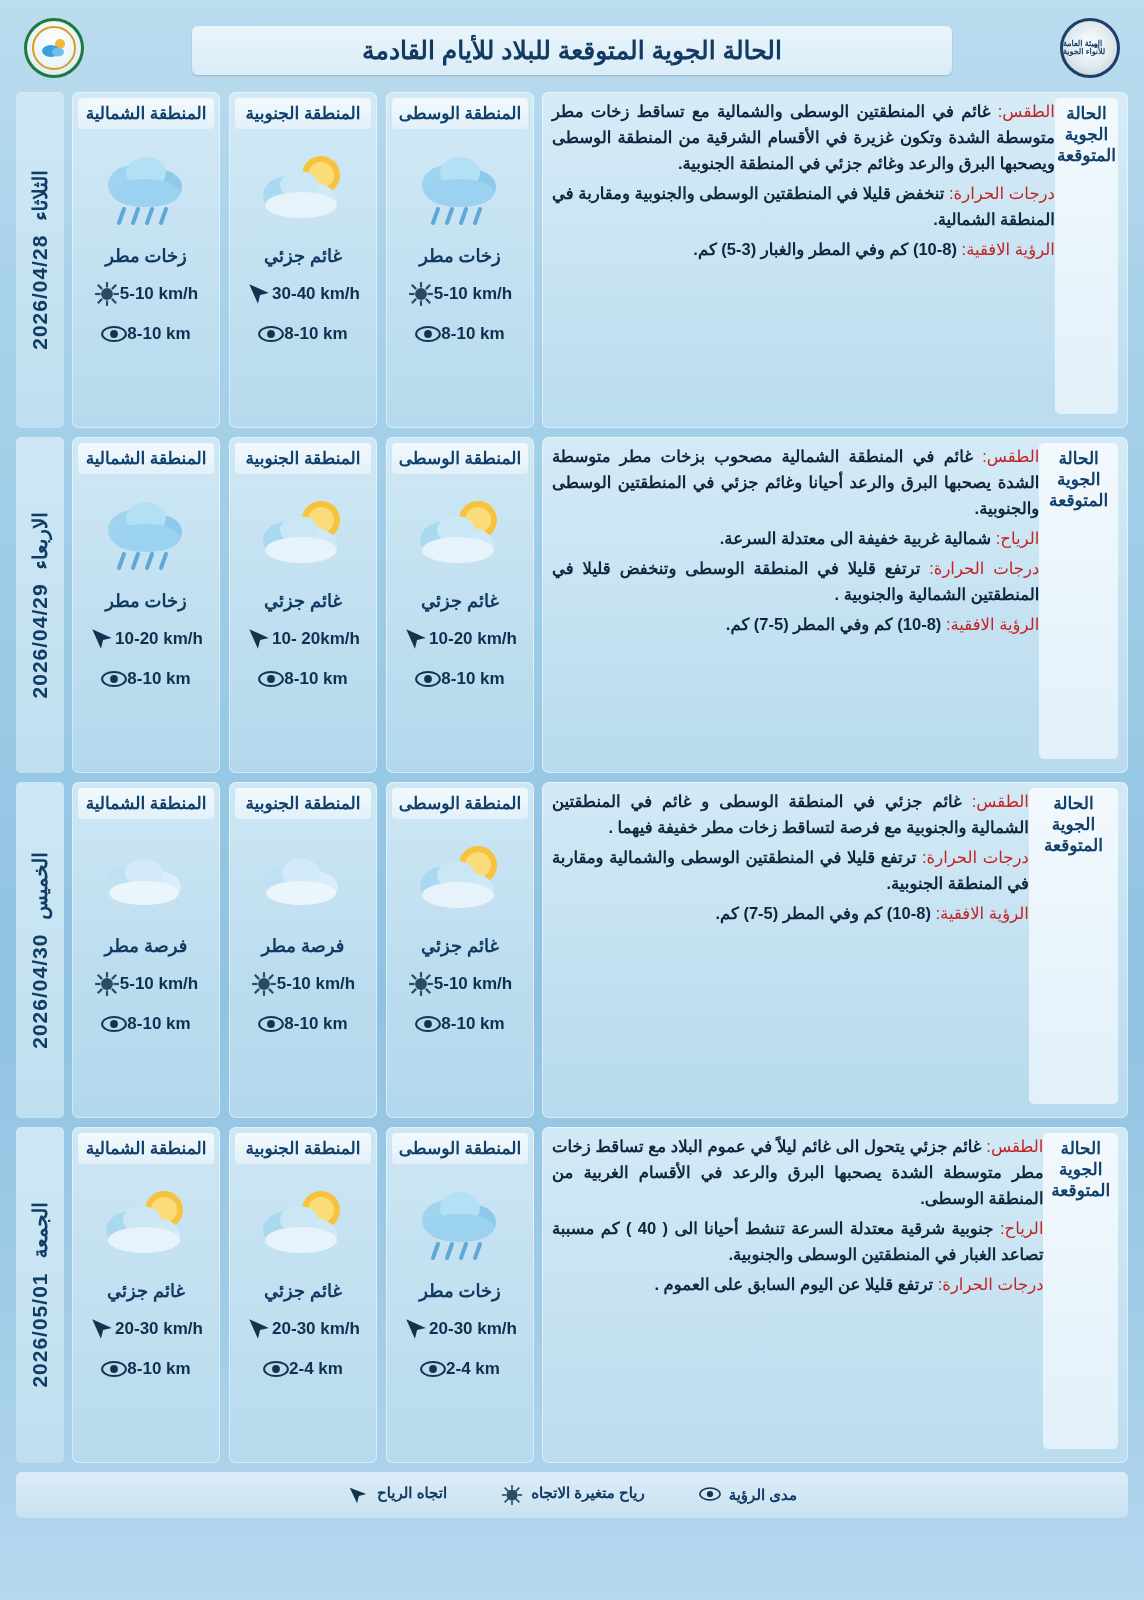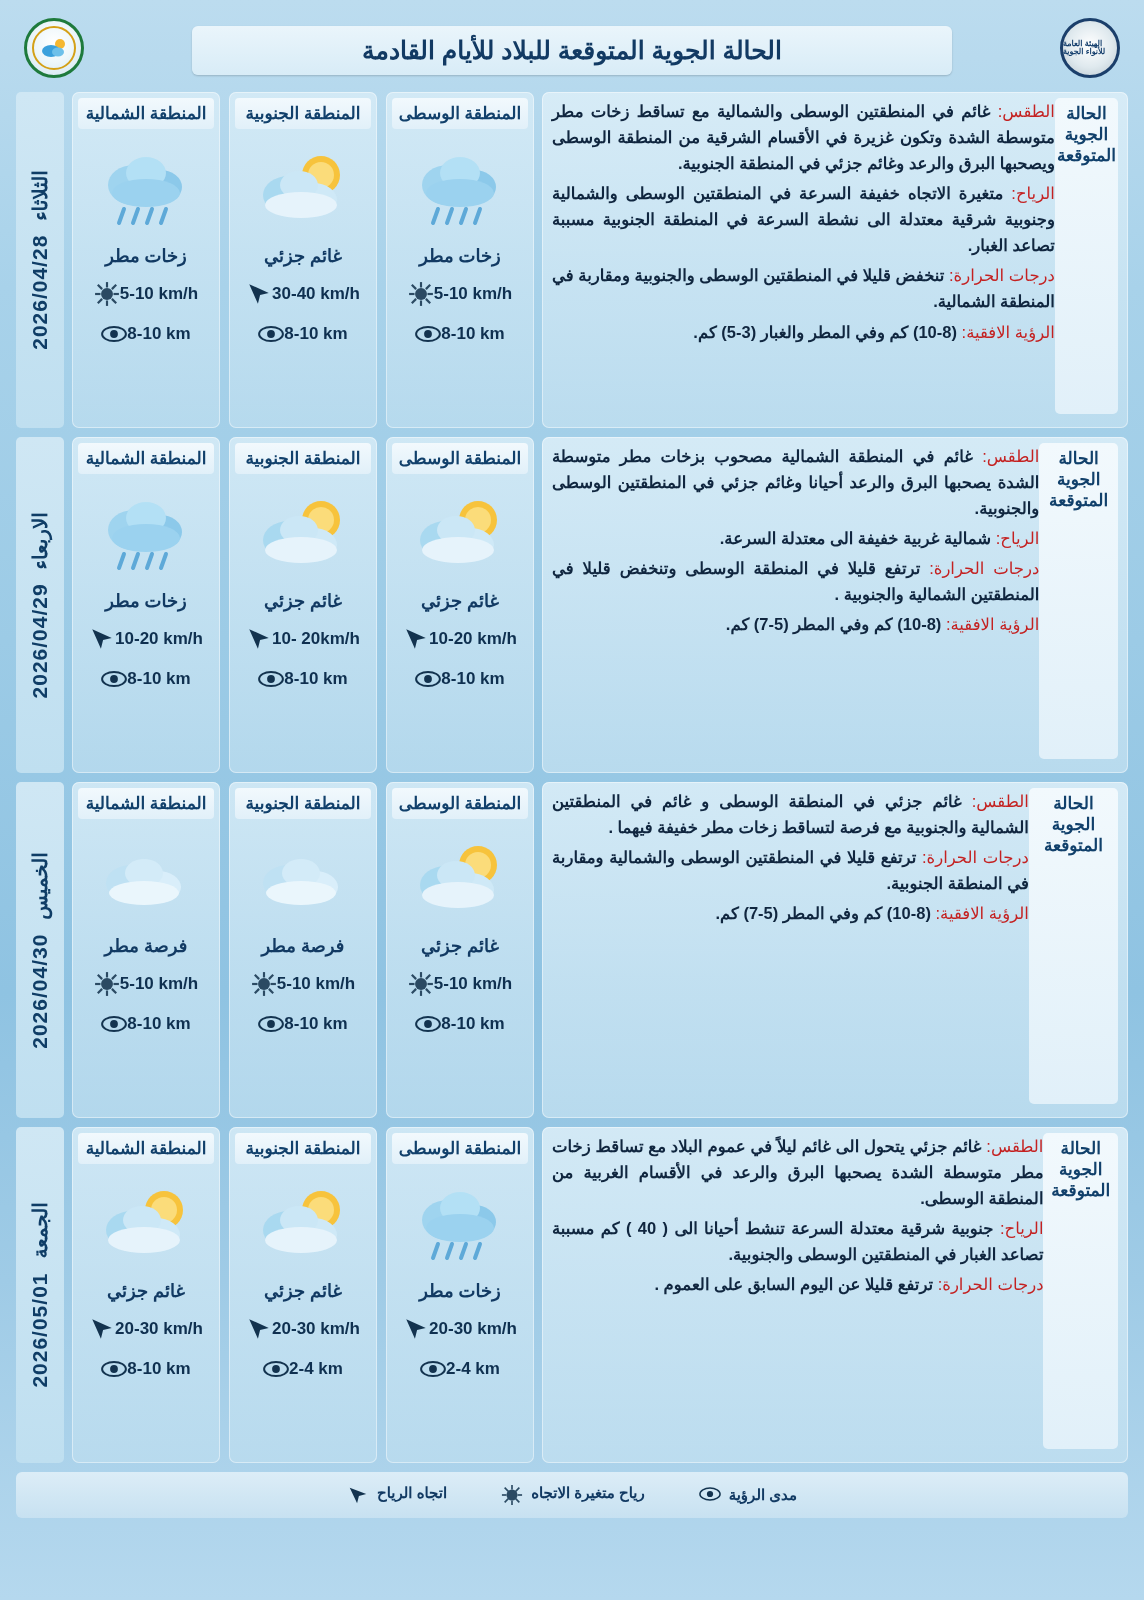--- a/index.html
+++ b/index.html
@@ -182,22 +182,20 @@
     </div>
   </div>
 
   <div class="days">
       <div class="day-row">
         <div class="desc-card">
     <div class="desc-title">الحالة الجوية المتوقعة</div>
     <div class="desc-body">
       <p><span class="lbl">الطقس:</span>
          <span>غائم في المنطقتين الوسطى والشمالية مع تساقط زخات مطر متوسطة الشدة وتكون غزيرة في الأقسام الشرقية من المنطقة الوسطى ويصحبها البرق والرعد وغائم جزئي في المنطقة الجنوبية.</span></p>
-      <p><span class="lbl">الرياح:</span>
-         <span>متغيرة الاتجاه خفيفة السرعة في المنطقتين الوسطى والشمالية وجنوبية شرقية معتدلة الى نشطة السرعة في المنطقة الجنوبية مسببة تصاعد الغبار.</span></p>
       <p><span class="lbl">درجات الحرارة:</span>
          <span>تنخفض قليلا في المنطقتين الوسطى والجنوبية ومقاربة في المنطقة الشمالية.</span></p>
       <p><span class="lbl">الرؤية الافقية:</span>
          <span>(8-10) كم وفي المطر والغبار (3-5) كم.</span></p>
     </div>
         </div>
         <div class="regions">
           <div class="region-card">
       <div class="region-title">المنطقة الوسطى</div>
       <div class="icon-wrap">

